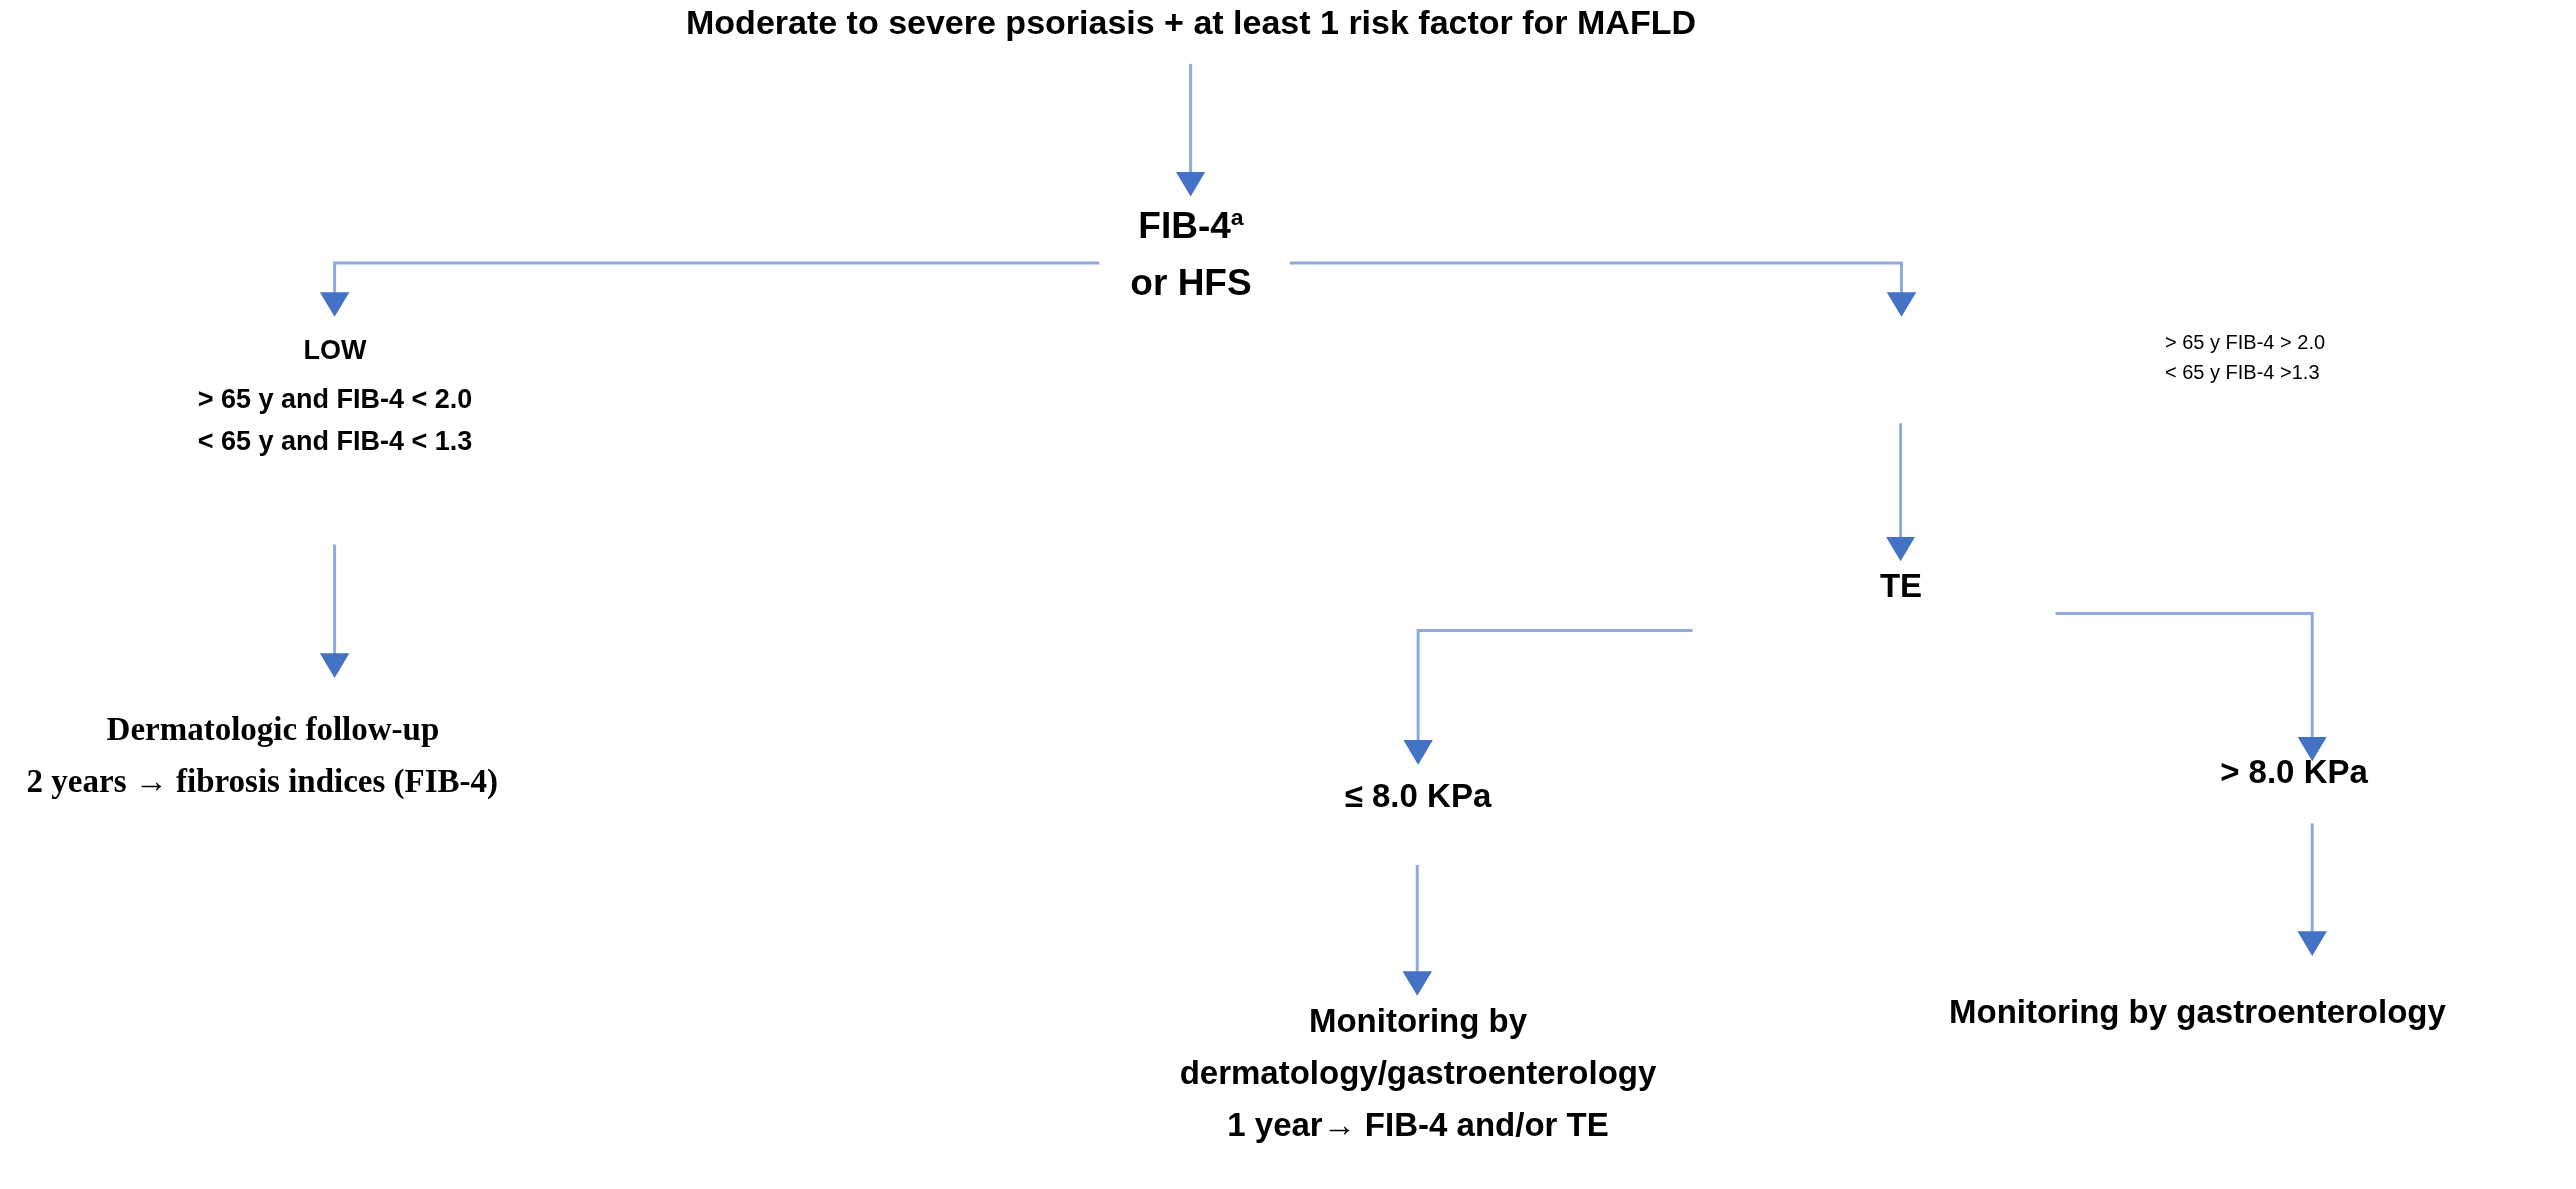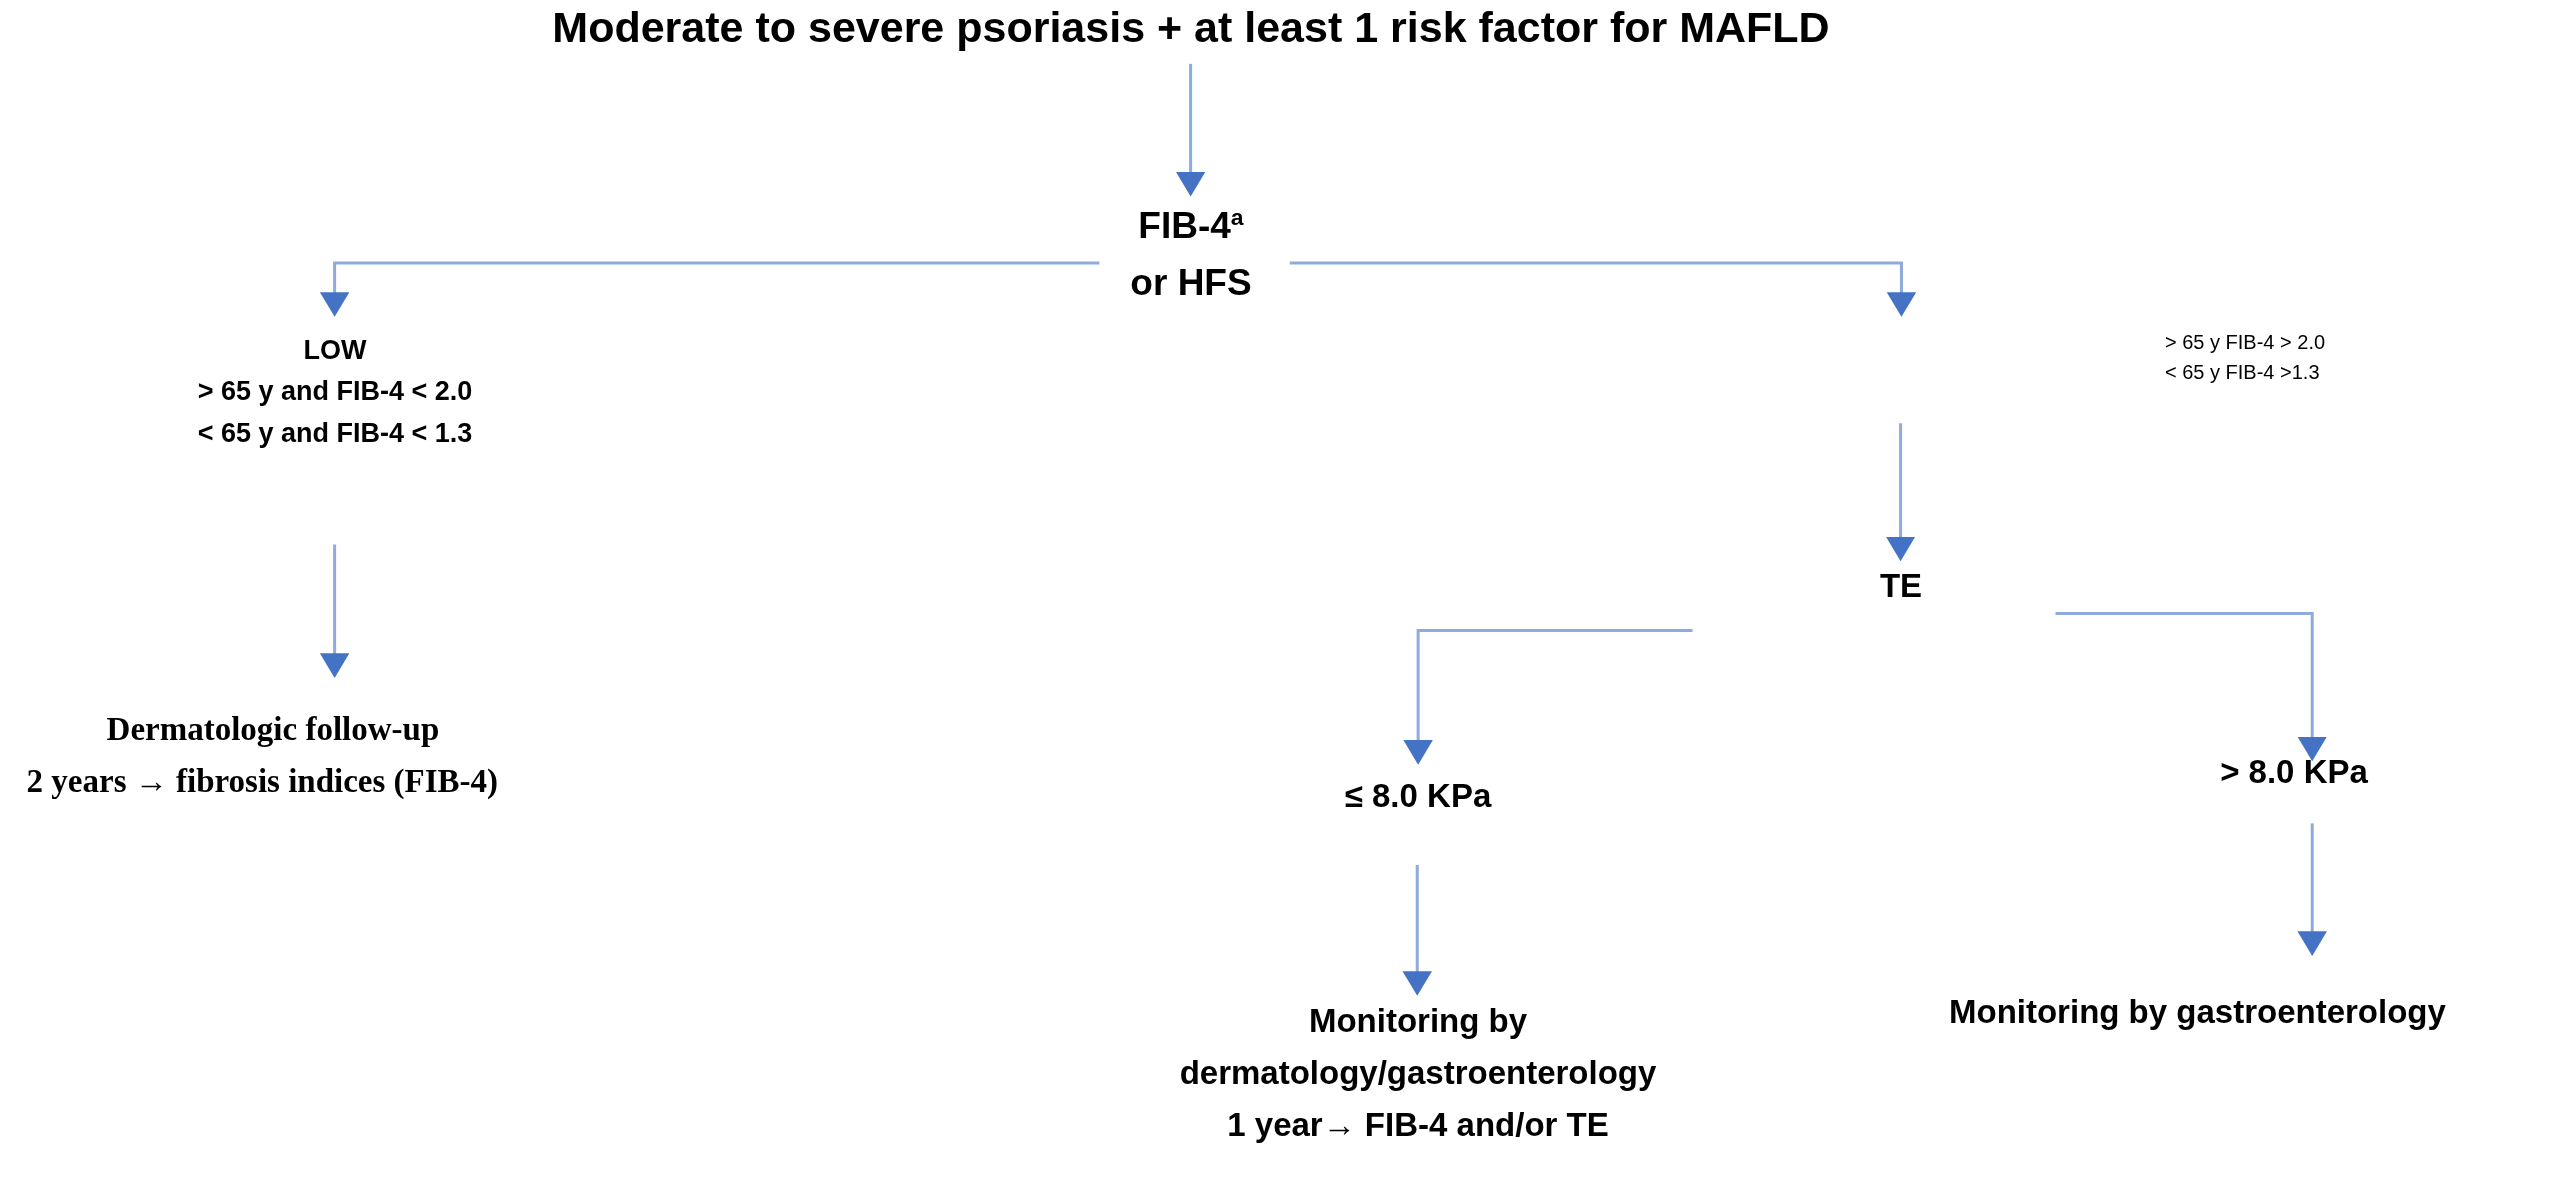--- a/index.html
+++ b/index.html
@@ -68,32 +68,32 @@
       <path d="M1912,712 L1602,712 L1602,840" marker-end="url(#ah)"></path>
 
       <path d="M2322,693 L2612,693 L2612,836" marker-end="url(#ah)"></path>
 
       <line x1="1601" y1="977" x2="1601" y2="1101" marker-end="url(#ah)"></line>
 
       <line x1="2612" y1="930" x2="2612" y2="1056" marker-end="url(#ah)"></line>
     </g>
   </svg>
 
-  <div class="node bold ctr" style="left:1191px; top:0px; font-size:43px;">
+  <div class="node bold ctr" style="left:1191px; top:0px; font-size:34px;">
     <span class="ln">Moderate to severe psoriasis + at least 1 risk factor for MAFLD</span>
   </div>
 
   <div class="node bold ctr" style="left:1191px; top:202px; font-size:37px;">
     <span class="ln"><span>FIB-4</span><sup class="fn">a</sup></span>
     <span class="ln" style="margin-top:8.9px;">or HFS</span>
   </div>
 
   <div class="node bold ctr" style="left:335px; top:333px; font-size:27px;">
     <span class="ln">LOW</span>
-    <span class="ln" style="margin-top:6px;">&gt; 65 y and FIB-4 &lt; 2.0</span>
+    <span class="ln" style="margin-top:14px;">&gt; 65 y and FIB-4 &lt; 2.0</span>
     <span class="ln" style="margin-top:7px;">&lt; 65 y and FIB-4 &lt; 1.3</span>
   </div>
 
 
   <div class="node normal lft" style="left:2165px; top:329px; font-size:20px;">
     <span class="ln">&gt; 65 y FIB-4 &gt; 2.0</span>
     <span class="ln" style="margin-top:4px;">&lt; 65 y FIB-4 &gt;1.3</span>
   </div>
 
   <div class="node bold lft" style="left:26.6px; top:708px; font-size:33px;font-family:Liberation Serif, serif;">

